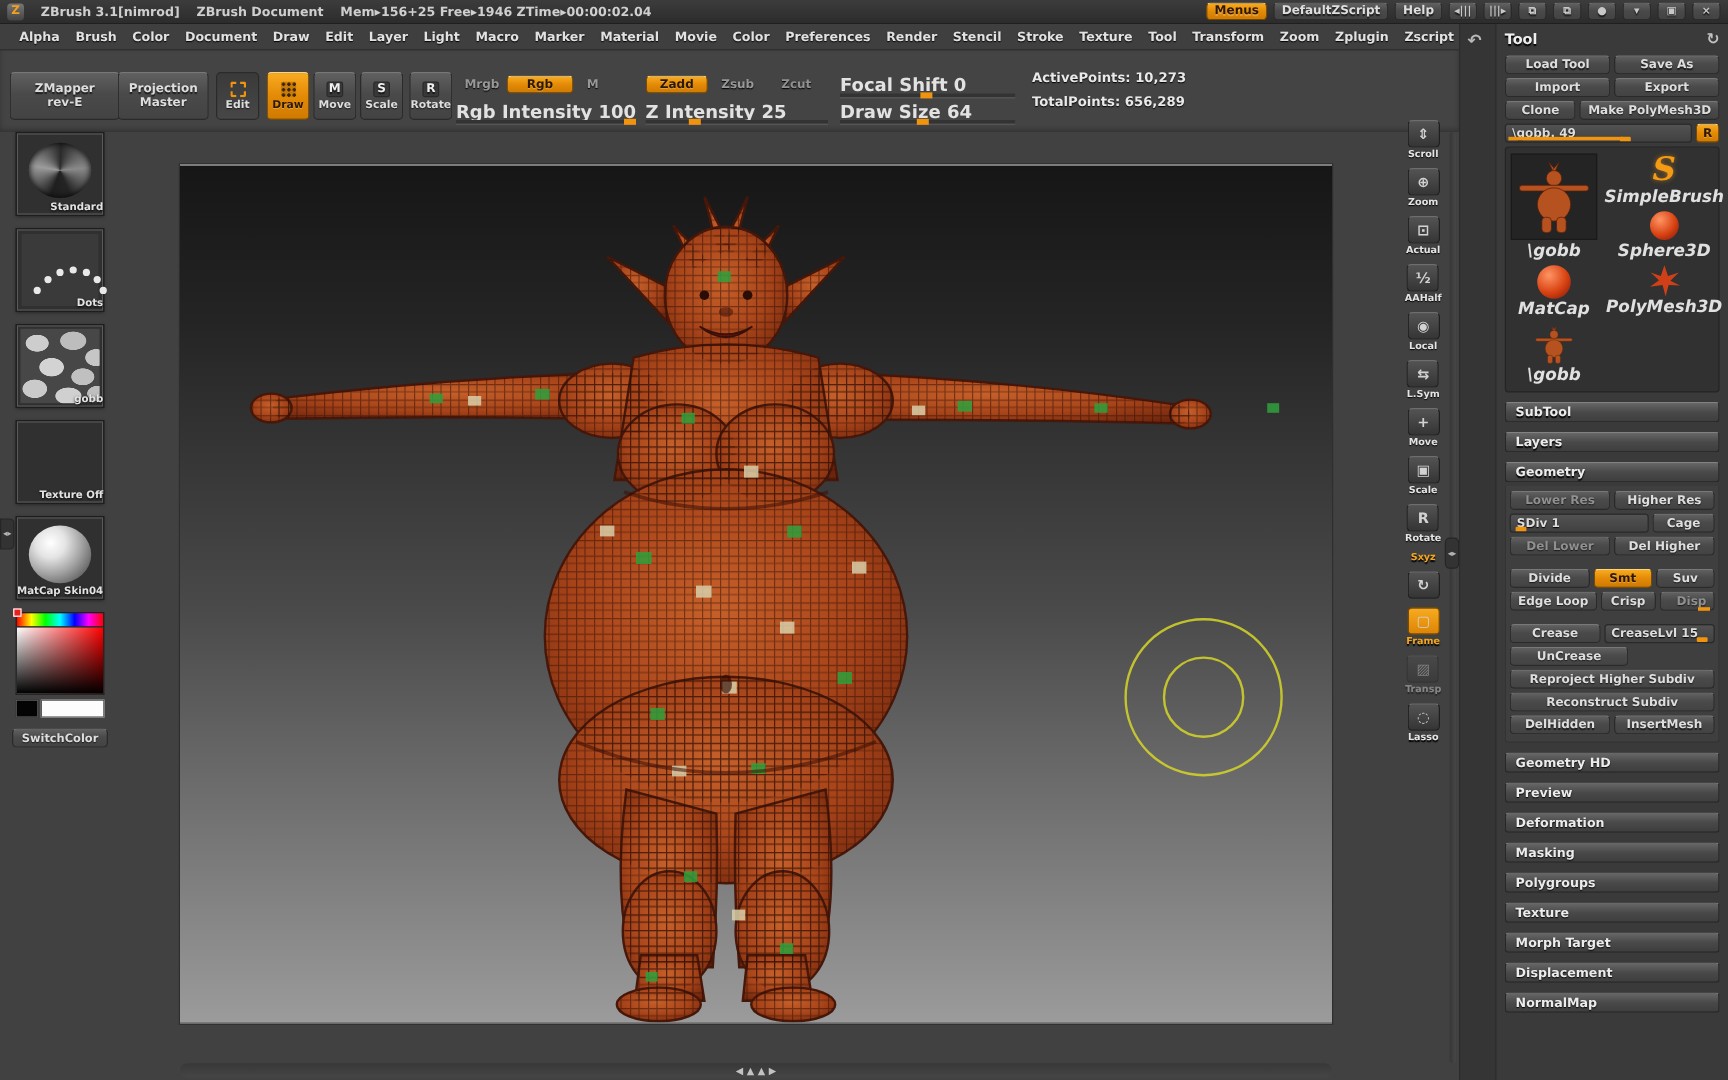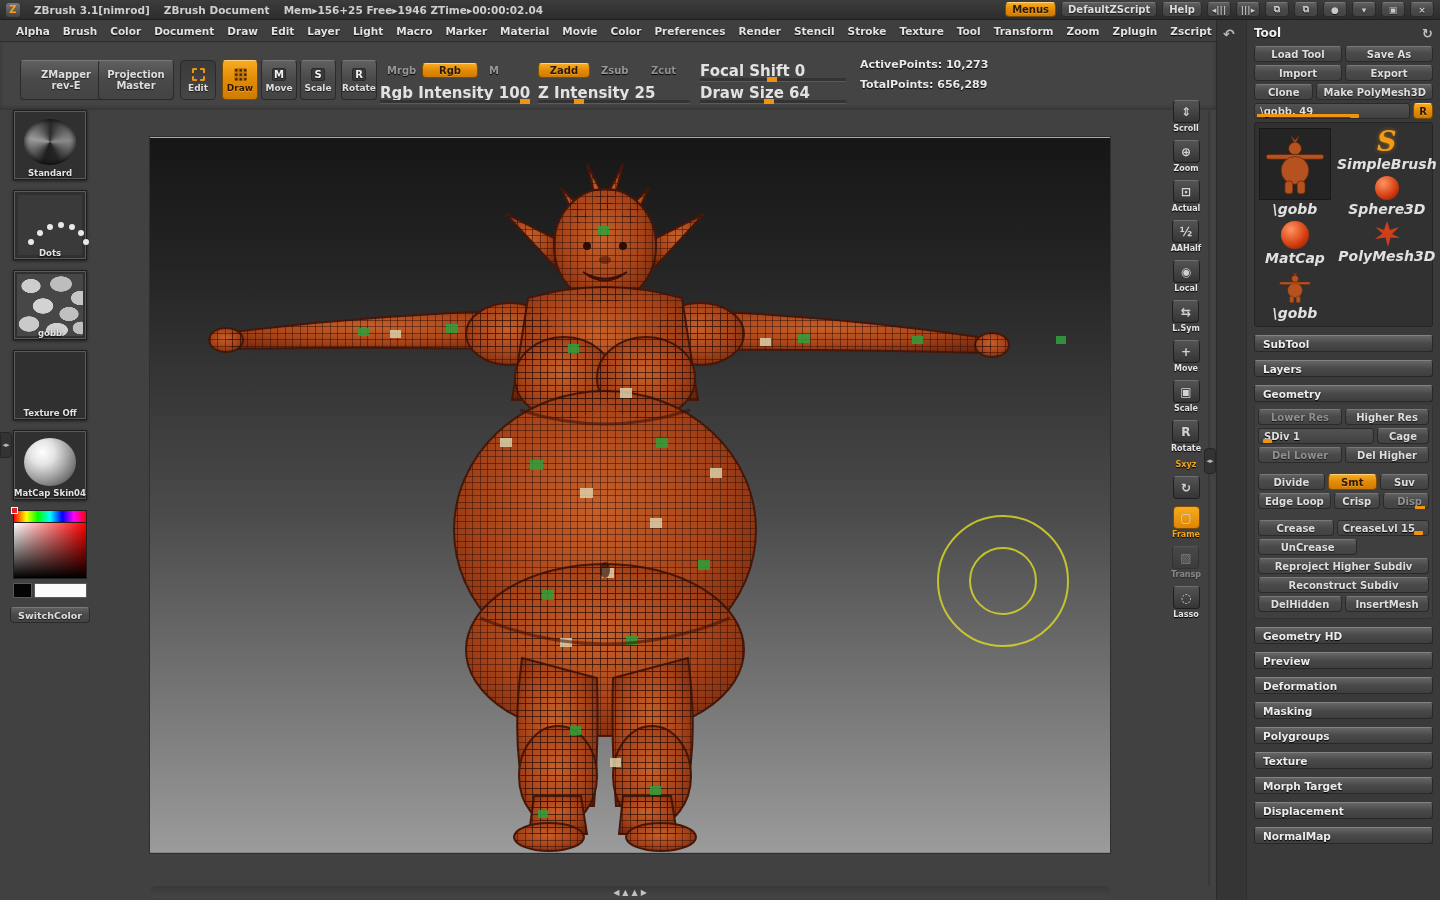--- a/index.html
+++ b/index.html
@@ -58,21 +58,21 @@
     background-image:radial-gradient(#3c2600 1.2px,transparent 1.4px);background-size:4.5px 4.5px;}
   .tool-abbr{width:14px;height:13px;display:flex;align-items:center;justify-content:center;
     font-size:10px;color:#f0f0f0;background:#393939;border-radius:2px;border:1px solid #2a2a2a;}
   .points{position:absolute;left:860px;font-size:11px;color:#e9e9e9;text-shadow:0 1px 1px #000;}
 
   
   .sidebar{position:absolute;left:0;top:110px;width:100px;bottom:0;display:flex;
     flex-direction:column;align-items:center;padding-top:0;}
   .thumb{position:relative;width:74px;height:70px;margin-bottom:10px;background:#303030;
     border:1px solid #1e1e1e;box-shadow:0 1px 3px rgba(0,0,0,.55),inset 0 0 0 1px #5a5a5a;}
-  .tlabel{position:absolute;left:0;right:0;bottom:1px;text-align:center;font-size:8.5px;
+  .tlabel{position:absolute;left:0;right:0;bottom:1px;text-align:right;font-size:8.5px;
     color:#e3e3e3;text-shadow:0 1px 2px #000;}
   .swirl{position:absolute;inset:8px 10px 14px 10px;border-radius:50%;
     background:conic-gradient(from 200deg,#1f1f1f,#9c9c9c 22%,#2b2b2b 45%,#8a8a8a 68%,#242424 88%,#1f1f1f);
     box-shadow:inset 0 0 6px #000;}
   .dotsbg{position:absolute;inset:4px;background:#3a3a3a;}
   .dot0{position:absolute;left:10px;top:44px;width:6px;height:6px;border-radius:50%;background:#e9e9e9;
     box-shadow:9px -9px 0 0 #e9e9e9,19px -15px 0 0 #e9e9e9,30px -17px 0 0 #e9e9e9,
     41px -15px 0 0 #e9e9e9,50px -9px 0 0 #e9e9e9,55px 0px 0 0 #e9e9e9;}
   .stone{position:absolute;inset:3px;background:
     radial-gradient(15px 11px at 14px 12px,#cdcdcd 62%,transparent 66%),
@@ -225,21 +225,21 @@
       <span class="menu-item">Stroke</span>
       <span class="menu-item">Texture</span>
       <span class="menu-item">Tool</span>
       <span class="menu-item">Transform</span>
       <span class="menu-item">Zoom</span>
       <span class="menu-item">Zplugin</span>
       <span class="menu-item">Zscript</span>
     </nav>
 
   <section class="shelf">
-    <button class="zbtn big2" style="left:20px;width:92px;">
+    <button class="zbtn big2" style="left:8px;width:92px;">
       <span>ZMapper</span>
       <span>rev-E</span>
     </button>
     <button class="zbtn big2" style="left:98px;width:76px;">
       <span>Projection</span>
       <span>Master</span>
     </button>
 
     <button class="zbtn toolbtn pressed" style="left:180px;">
       <span class="edit-ico"></span>

